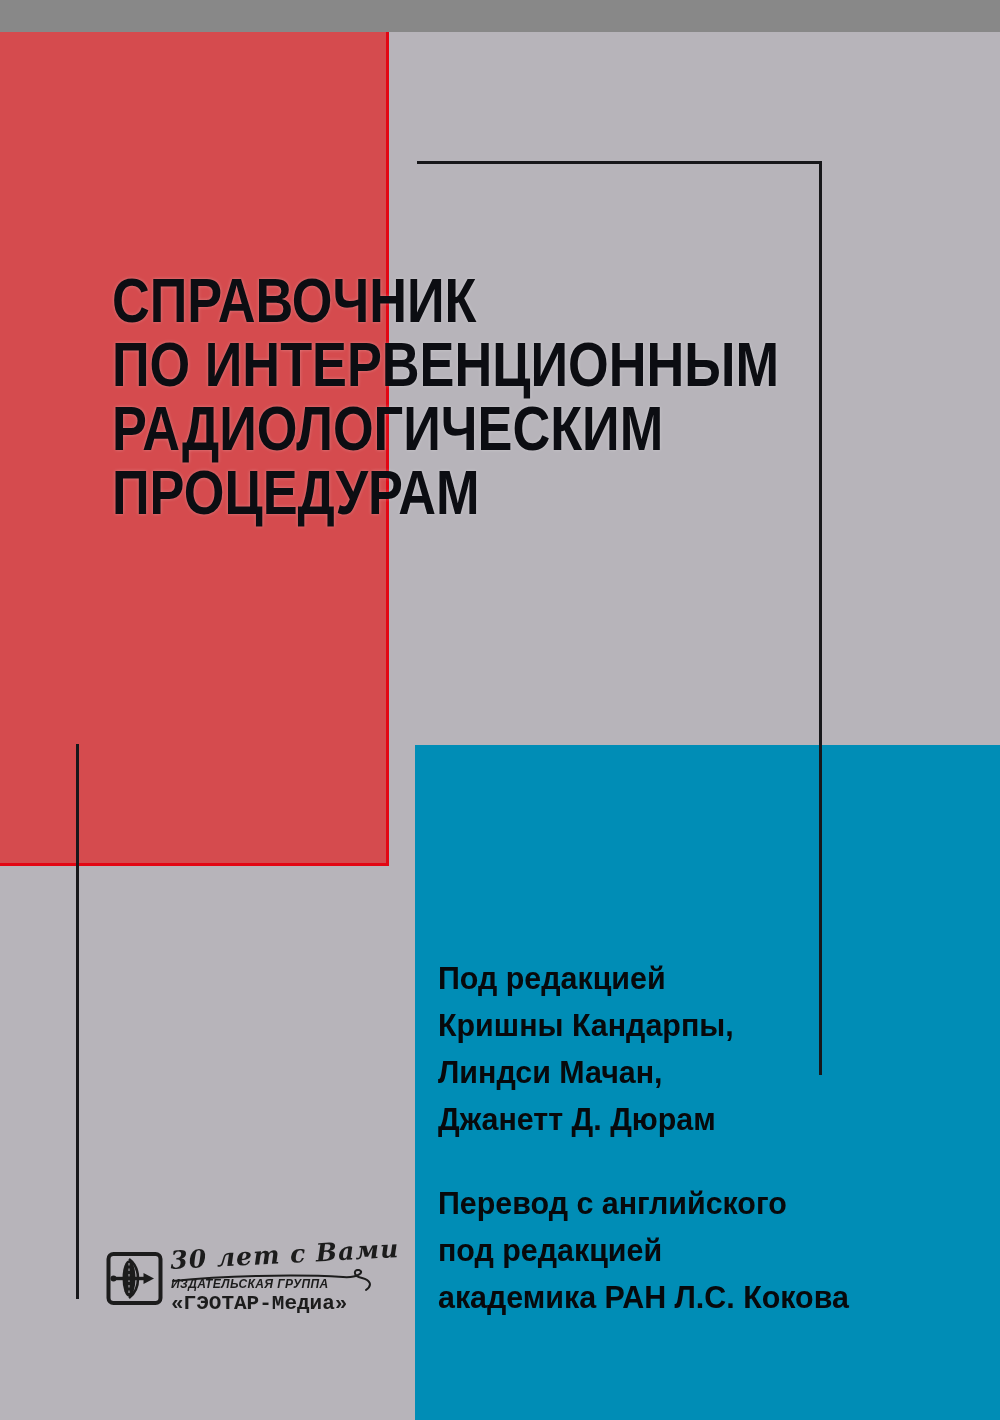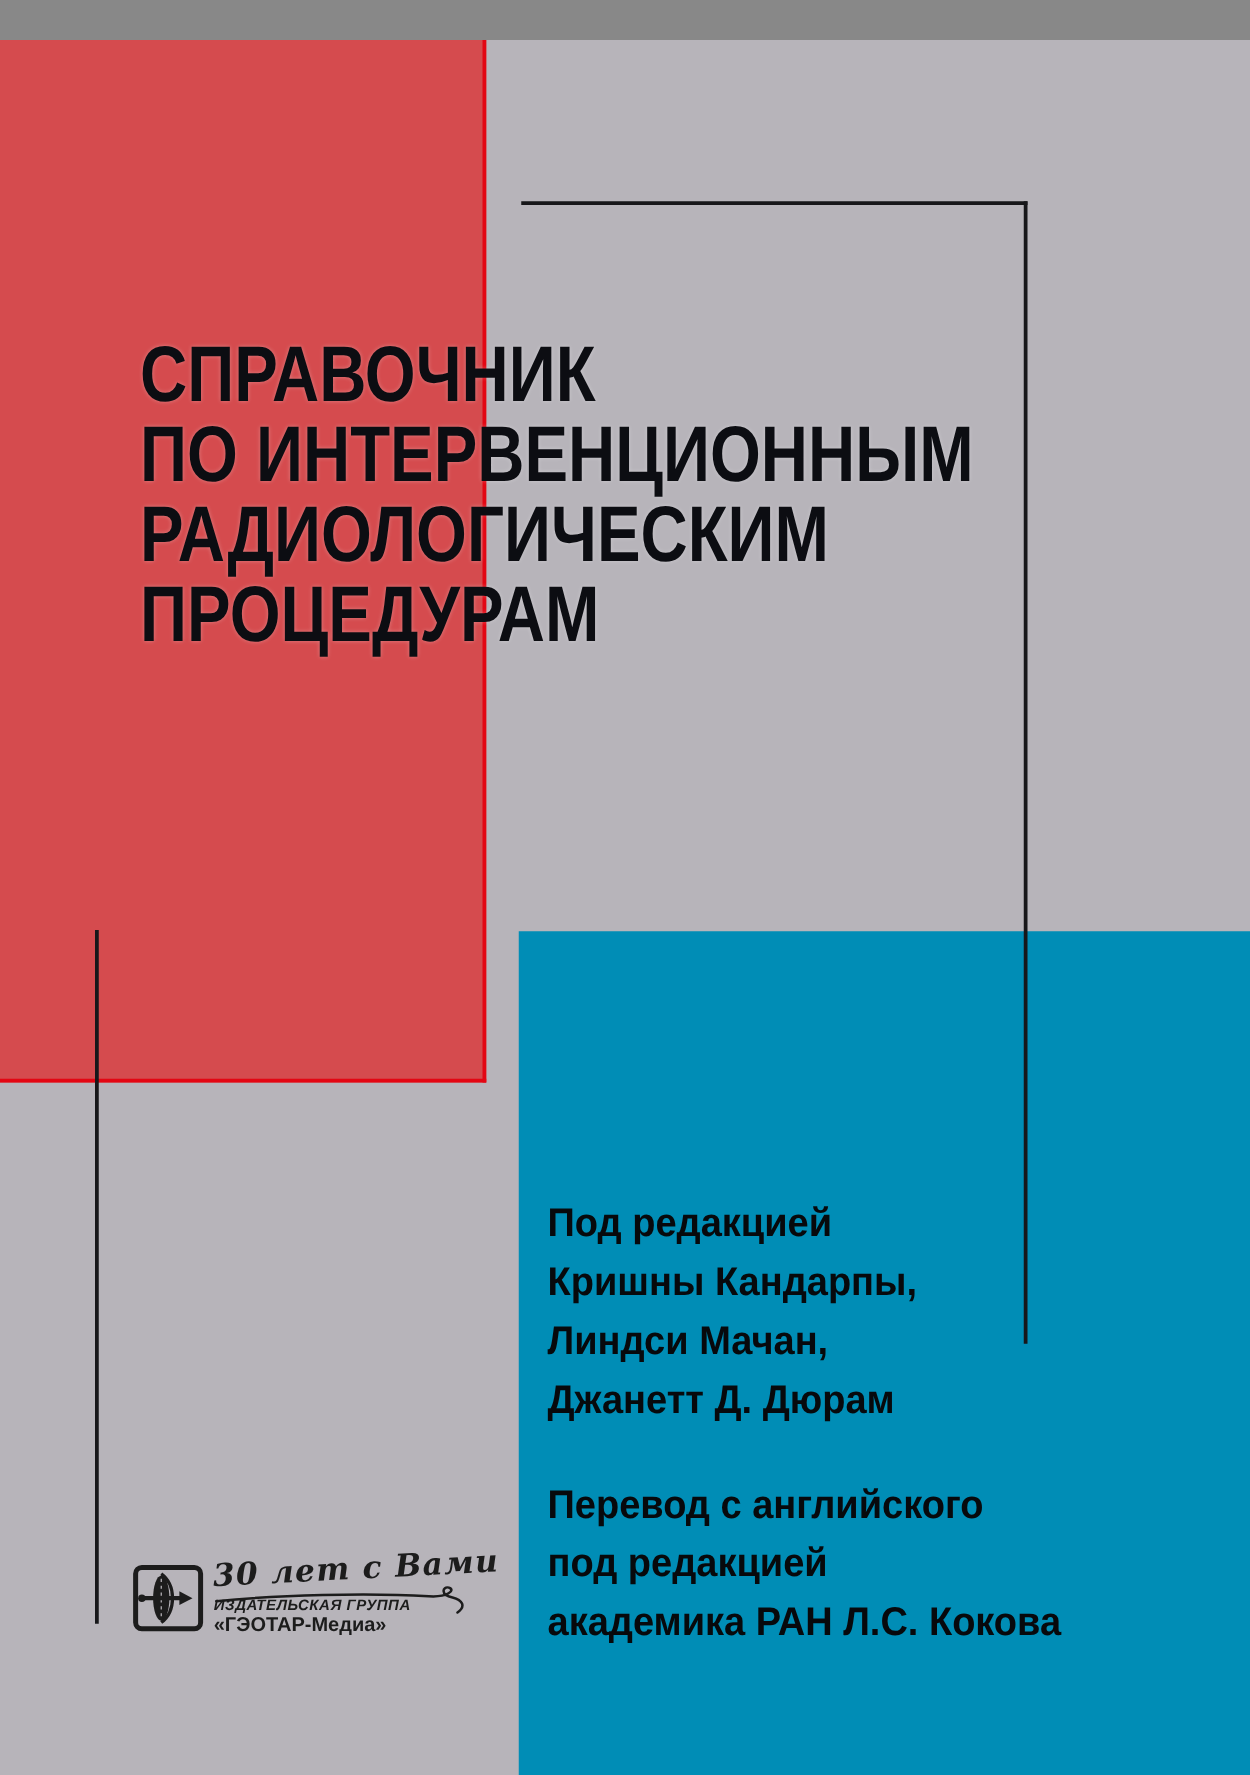--- a/index.html
+++ b/index.html
@@ -120,23 +120,24 @@
   .pub-group {
     margin-top: 4px;
     font-size: 12px;
     font-weight: 700;
     letter-spacing: 0.4px;
     white-space: nowrap;
     font-style: italic;
   }
   .pub-brand {
     margin-top: 1px;
-    font-size: 16px;
+    font-size: 21px;
     font-weight: 700;
     white-space: nowrap;
+    font-family: Liberation Mono, monospace;
   }
 </style>
 </head>
 <body>
 
 <div class="cover">
 
   <div class="red-block"></div>
   <div class="blue-block"></div>
 

